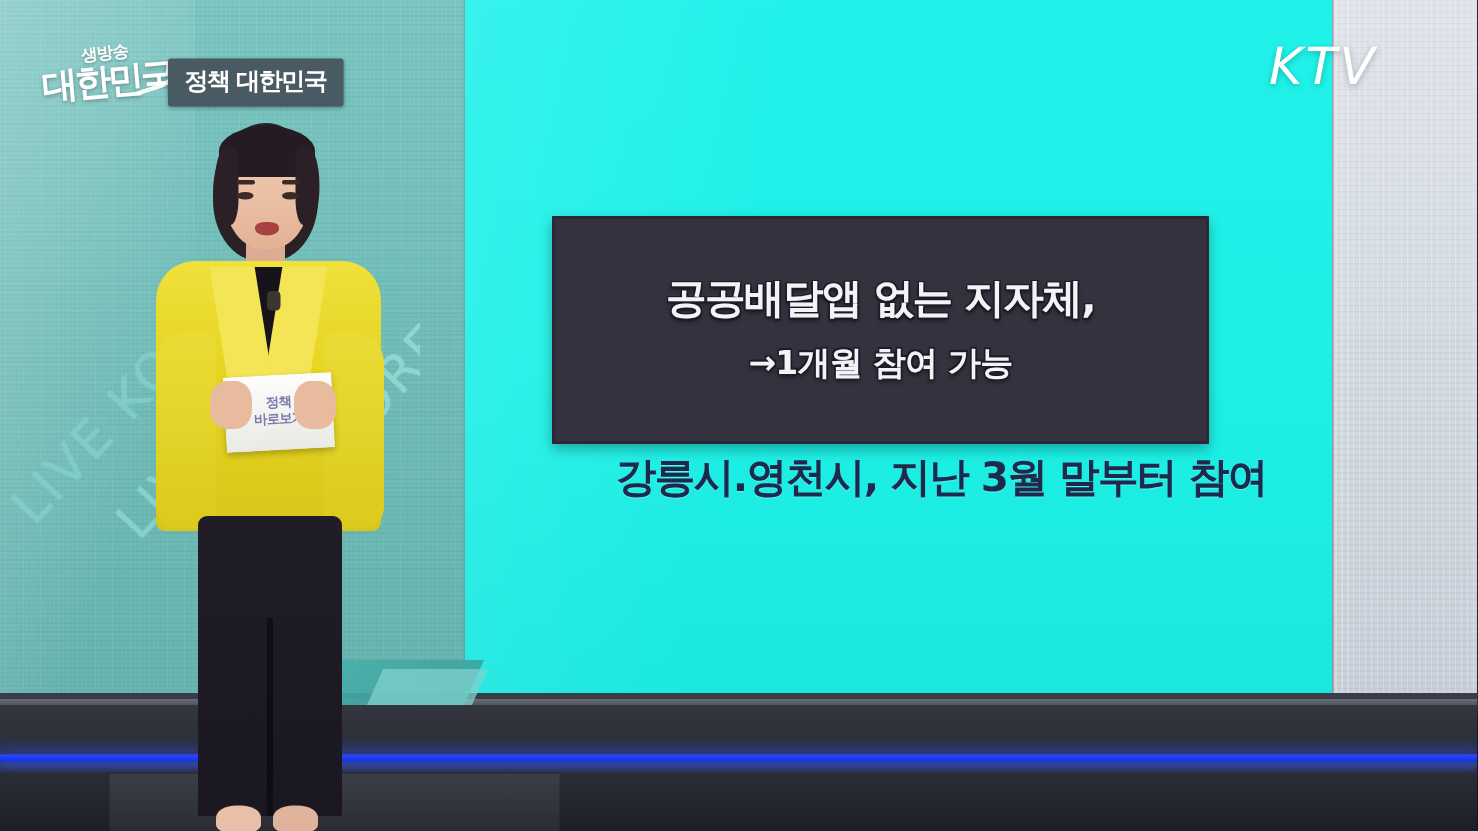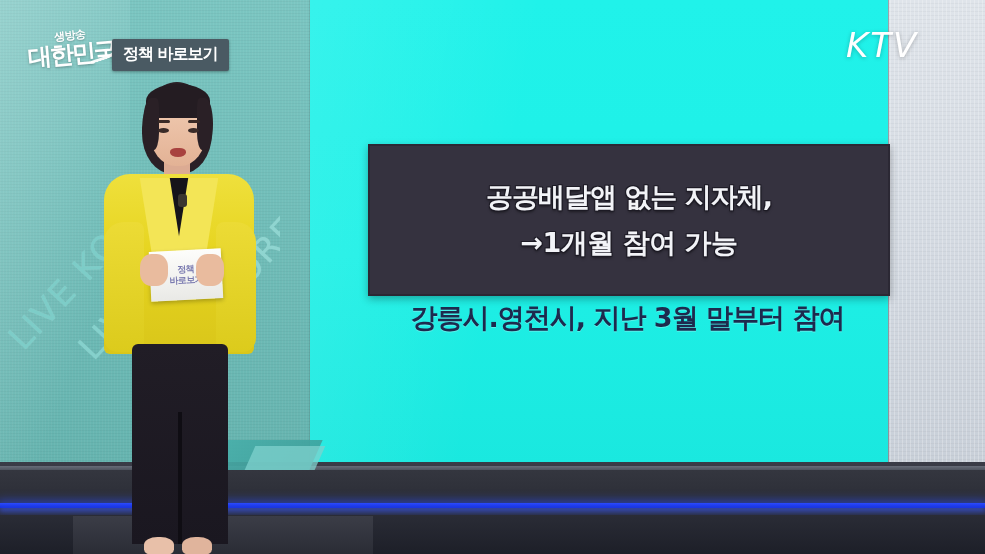--- a/index.html
+++ b/index.html
@@ -96,21 +96,21 @@
     position:absolute; left:304px; top:462px;
     width:592px; height:16px;
     background:linear-gradient(180deg,#e9edf1,#c4cbd3);
     transform:skewX(-6deg);
   }
 
   
   .headline-box{
     position:absolute;
     left:368px; top:144px;
-    width:522px; height:152px;
+    width:438px; height:152px;
     background:#35323f;
     border:2px solid #2b2834;
     box-shadow:0 3px 8px rgba(0,0,0,.30);
     display:flex;
     flex-direction:column;
     align-items:center;
     justify-content:center;
     gap:6px;
     padding:4px 6px;
     box-sizing:border-box;
@@ -121,21 +121,21 @@
     font-size:27px;
     line-height:1.18;
     letter-spacing:-1px;
     white-space:nowrap;
     text-shadow:
       -1px -1px 0 #1d1b25, 1px -1px 0 #1d1b25,
       -1px 1px 0 #1d1b25, 1px 1px 0 #1d1b25,
       0 2px 3px rgba(0,0,0,.55);
   }
   .hl.sub{
-    font-size:27px;
+    font-size:22px;
     margin-top:8px;
     letter-spacing:-.5px;
   }
 
   
   .subline{
     position:absolute;
     left:310px; top:300px;
     width:635px;
     text-align:center;
@@ -429,17 +429,17 @@
     <div class="p-hand-l"></div>
     <div class="p-hand-r"></div>
   </div>
 
   <div class="brand">
     <div class="small">생방송</div>
     <div class="big">대한민국</div>
   </div>
   <div class="brand-swoosh"></div>
 
-  <div class="badge">정책 바로보기</div>
+  <div class="badge">정책 대한민국</div>
 
   <div class="ktv">KTV</div>
 
 </div>
 
 </body></html>

